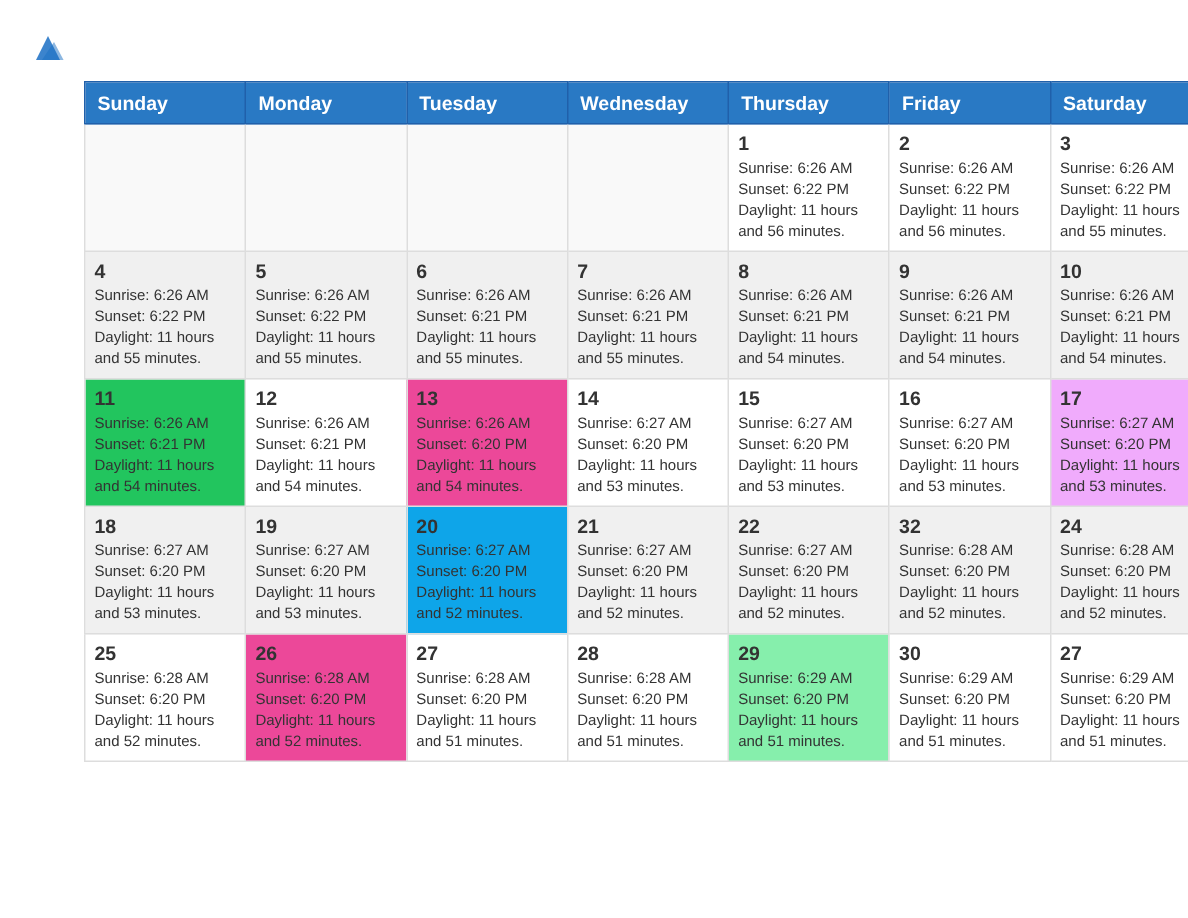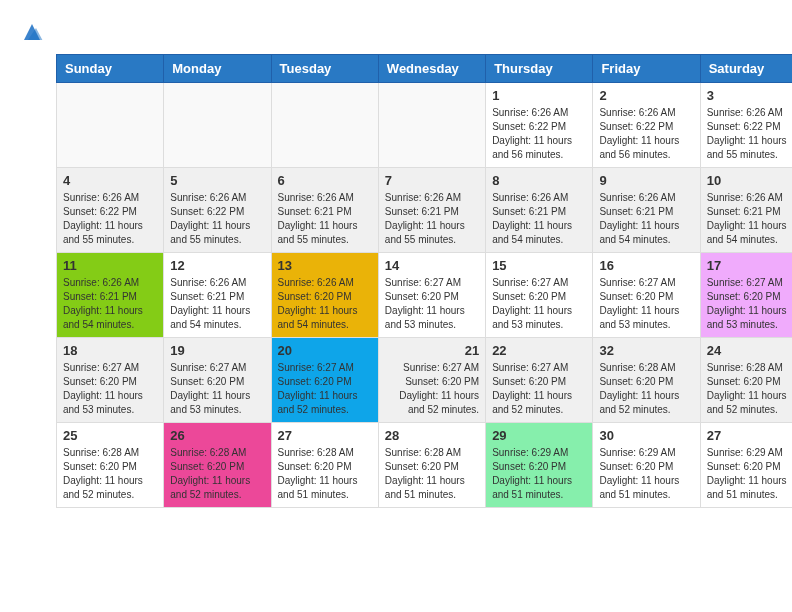--- a/index.html
+++ b/index.html
@@ -199,35 +199,35 @@
         </td>
         <td style="background: rgb(240, 240, 240);">
           <span class="day-number">10</span>
           <div class="day-info" style="white-space: pre-line;">Sunrise: 6:26 AM
 Sunset: 6:21 PM
 Daylight: 11 hours
 and 54 minutes.</div>
         </td>
       </tr>
       <tr>
-        <td style="background: #84cc16;">
+        <td style="background: #22c55e;">
           <span class="day-number">11</span>
           <div class="day-info" style="white-space: pre-line;">Sunrise: 6:26 AM
 Sunset: 6:21 PM
 Daylight: 11 hours
 and 54 minutes.</div>
         </td>
         <td style="background: rgb(255, 255, 255);">
           <span class="day-number">12</span>
           <div class="day-info" style="white-space: pre-line;">Sunrise: 6:26 AM
 Sunset: 6:21 PM
 Daylight: 11 hours
 and 54 minutes.</div>
         </td>
-        <td style="background: #eab308;">
+        <td style="background: #ec4899;">
           <span class="day-number">13</span>
           <div class="day-info" style="white-space: pre-line;">Sunrise: 6:26 AM
 Sunset: 6:20 PM
 Daylight: 11 hours
 and 54 minutes.</div>
         </td>
         <td style="background: rgb(255, 255, 255);">
           <span class="day-number">14</span>
           <div class="day-info" style="white-space: pre-line;">Sunrise: 6:27 AM
 Sunset: 6:20 PM
@@ -271,21 +271,21 @@
 Daylight: 11 hours
 and 53 minutes.</div>
         </td>
         <td style="background: #0ea5e9;">
           <span class="day-number">20</span>
           <div class="day-info" style="white-space: pre-line;">Sunrise: 6:27 AM
 Sunset: 6:20 PM
 Daylight: 11 hours
 and 52 minutes.</div>
         </td>
-        <td style="background: rgb(240, 240, 240); text-align: right;">
+        <td style="background: rgb(240, 240, 240);">
           <span class="day-number">21</span>
           <div class="day-info" style="white-space: pre-line;">Sunrise: 6:27 AM
 Sunset: 6:20 PM
 Daylight: 11 hours
 and 52 minutes.</div>
         </td>
         <td style="background: rgb(240, 240, 240);">
           <span class="day-number">22</span>
           <div class="day-info" style="white-space: pre-line;">Sunrise: 6:27 AM
 Sunset: 6:20 PM

